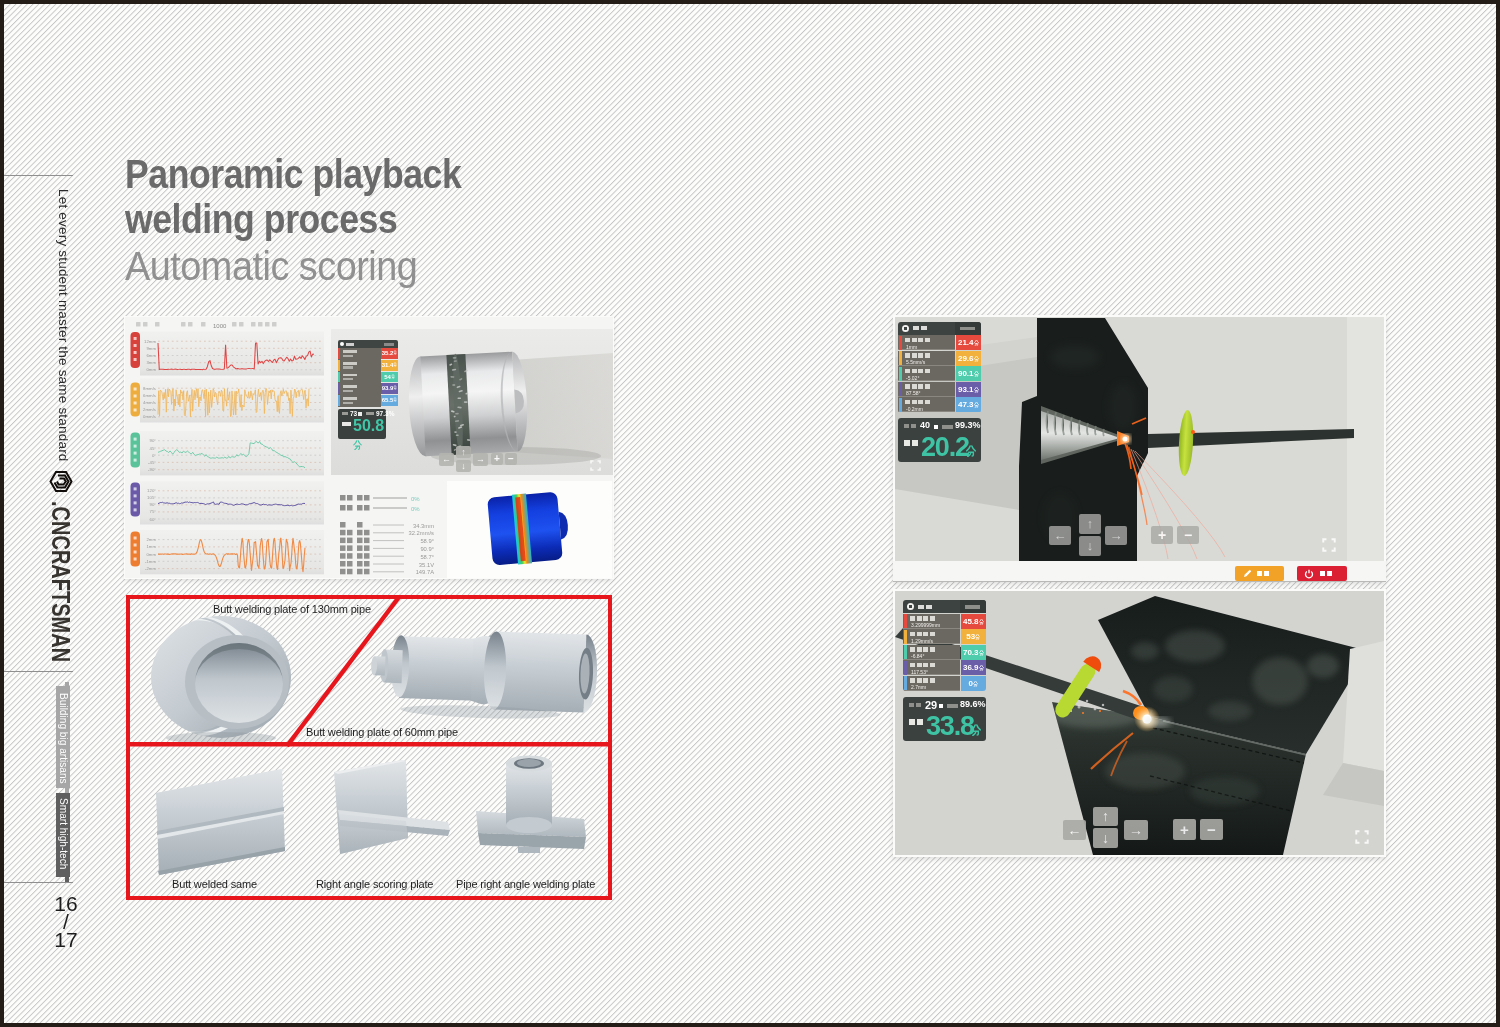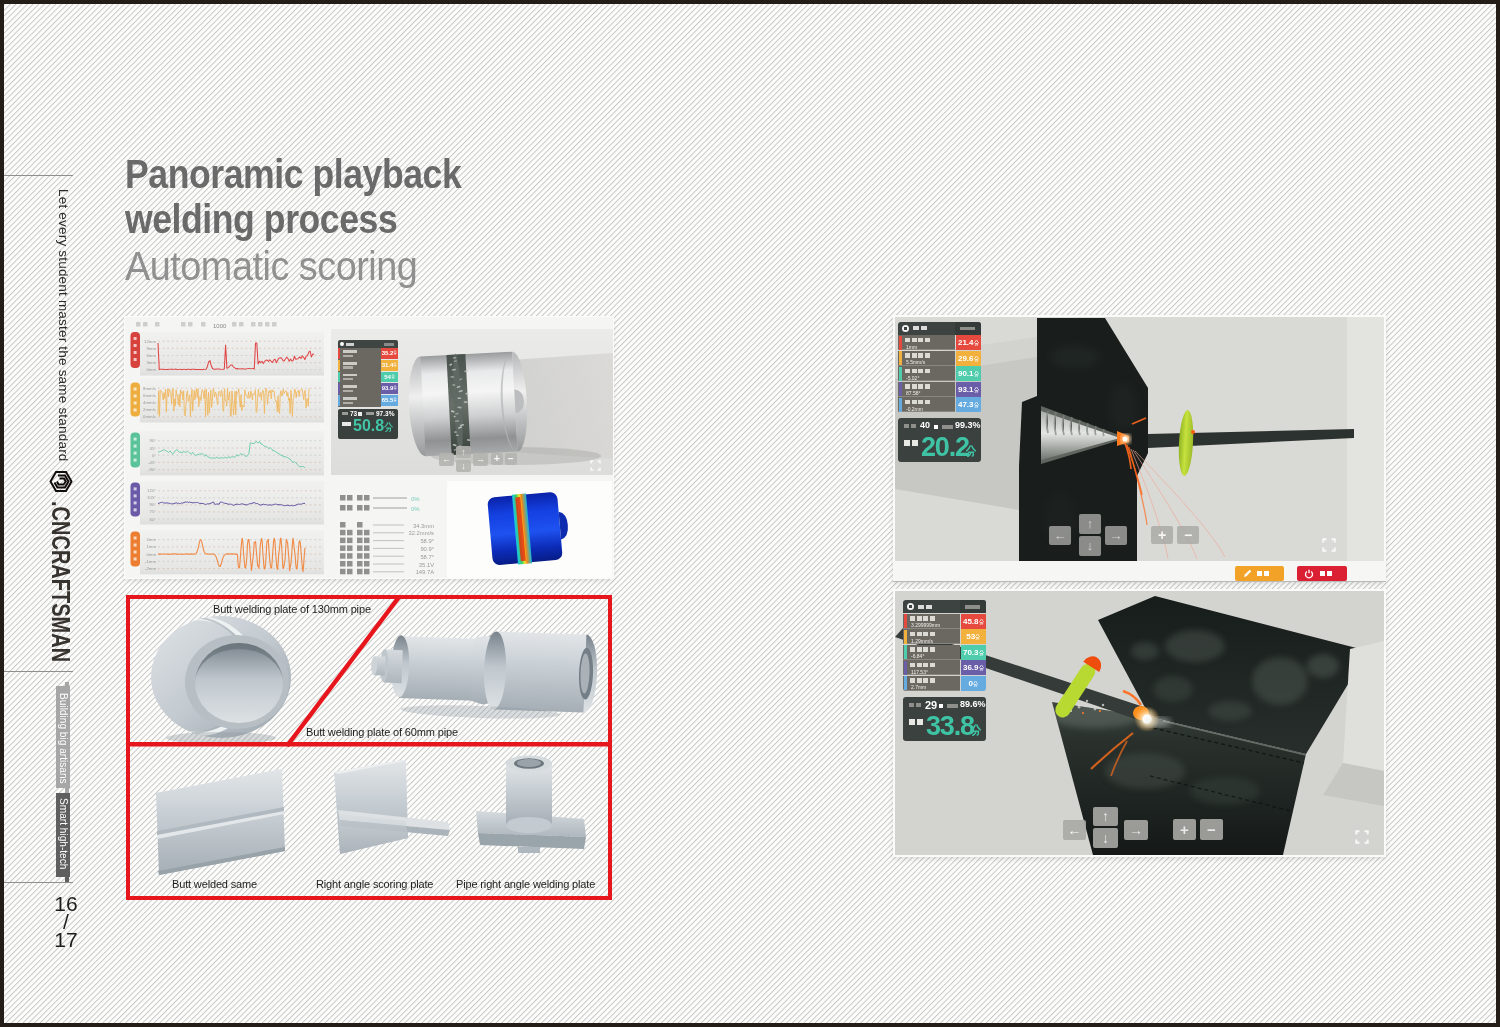--- a/index.html
+++ b/index.html
@@ -311,21 +311,21 @@
 <div class="abs" style="left:43px;top:55.2px;width:17px;height:10.8px;background:#66abe0;color:#fff;font-size:6px;font-weight:bold;text-align:center;line-height:11px">65.5<svg width="4" height="5" viewBox="0 0 12 14" style="vertical-align:0">
             <g stroke="#fff" stroke-width="2" fill="none">
               <path d="M5,1 C4.2,3.5 2.5,5.5 0.8,6.8"></path>
               <path d="M7,1 C7.8,3.5 9.5,5.5 11.2,6.8"></path>
               <path d="M3.2,8.5 L8.8,8.5 L8.8,11.5 Q8.8,13 7.4,13"></path>
               <path d="M6,8.7 C5.6,10.8 4,12.6 2.2,13.6"></path>
             </g>
           </svg></div>
 </div>
 
-<div class="abs" style="left:213px;top:92px;width:60px;height:30px;background:#3a403d;border-radius:2px">
+<div class="abs" style="left:213px;top:92px;width:48px;height:30px;background:#3a403d;border-radius:2px">
  <div class="abs" style="left:4px;top:3px;width:6px;height:3px;background:#9a9a96"></div>
  <div class="abs" style="left:12px;top:1px;font-size:6.5px;font-weight:bold;color:#fff">73</div>
         <div class="abs" style="left:20px;top:3px;width:4px;height:4px;background:#fff;opacity:0.9"></div>
  <div class="abs" style="left:28px;top:3px;width:8px;height:3px;background:#9a9a96"></div>
  <div class="abs" style="left:38px;top:1px;font-size:6.5px;font-weight:bold;color:#fff">97.3%</div>
  <div class="abs" style="left:4px;top:13px;width:9px;height:4px;background:#e8e8e6"></div>
  <div class="abs" style="left:15px;top:8px;font-size:16px;font-weight:bold;color:#40c5a6">50.8<svg width="9" height="10" viewBox="0 0 12 14" style="vertical-align:-1px">
             <g stroke="#40c5a6" stroke-width="1.6" fill="none" stroke-linecap="round">
               <path d="M5,1 C4.2,3.5 2.5,5.5 0.8,6.8"></path>
               <path d="M7,1 C7.8,3.5 9.5,5.5 11.2,6.8"></path>

